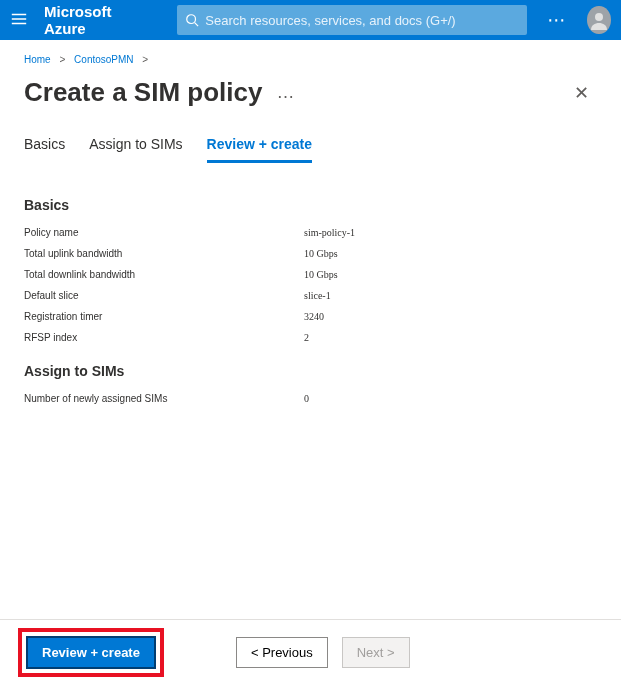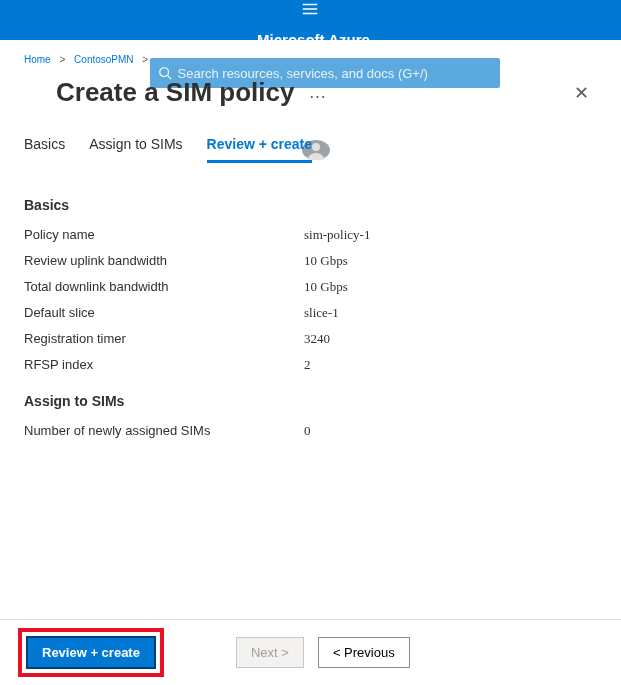--- a/index.html
+++ b/index.html
@@ -15,21 +15,20 @@
   }
   
   .topbar {
     height: 40px;
     background: #0078d4;
     display: flex;
     align-items: center;
     padding: 0 10px;
     gap: 10px;
     color: #fff;
-    flex-direction: column;
   }
   .hamburger { width: 20px; cursor:pointer; }
   .brand { font-size: 15px; font-weight:600; margin-left: 6px; }
   .search-wrap {
     flex: 0 0 auto;
     width: 350px;
     margin-left: 28px;
   }
   .search-box {
     background: #5ba9df;
@@ -58,21 +57,21 @@
   .crumbs {
     padding: 14px 24px 6px;
     color: #0078d4;
     font-size: 10px;
   }
   .crumbs .crumb { cursor:pointer; }
   .crumbs .sep { color:#605e5c; margin:0 6px; }
   
   .title-row {
     padding: 6px 24px 0;
-    display:flex; align-items:center; justify-content:space-between;margin-left:32px;
+    display:flex; align-items:center; justify-content:space-between;
   }
   .title {
     font-size: 26px;
     font-weight: 600;
     color:#323130;
   }
   .title-dots { color:#605e5c; margin-left:14px; font-size:18px; cursor:pointer; }
   .close-x {
     font-size:18px; color:#605e5c; cursor:pointer;
     padding:4px 8px;
@@ -98,21 +97,21 @@
     overflow-y:auto;
   }
   .section-title {
     font-weight:700;
     font-size:14px;
     margin: 10px 0 14px;
   }
   .kv-row {
     display:flex;
     margin-bottom:10px;
-    font-size:13px;
+    font-size:10px;
   }
   .kv-row .k { width: 280px; color:#323130; }
   .kv-row .v { color:#323130;font-family:Liberation Serif, serif; }
   
   .footer {
     position:absolute;
     bottom:0; left:0; right:0;
     height:66px;
     border-top:1px solid #e1dfdd;
     display:flex;
@@ -201,21 +200,21 @@
 </div>
 
 <div class="content">
 
   <div class="section-title">Basics</div>
   <div class="kv-row">
     <div class="k">Policy name</div>
     <div class="v">sim-policy-1</div>
   </div>
   <div class="kv-row">
-    <div class="k">Review uplink bandwidth</div>
+    <div class="k">Total uplink bandwidth</div>
     <div class="v">10 Gbps</div>
   </div>
   <div class="kv-row">
     <div class="k">Total downlink bandwidth</div>
     <div class="v">10 Gbps</div>
   </div>
   <div class="kv-row">
     <div class="k">Default slice</div>
     <div class="v">slice-1</div>
   </div>
@@ -234,16 +233,16 @@
     <div class="k">Number of newly assigned SIMs</div>
     <div class="v">0</div>
   </div>
 </div>
 
 <div class="footer">
   <div class="highlight-wrap">
     <button class="btn-primary">Review + create</button>
   </div>
   <div style="display:flex; gap:14px;">
+    <button class="btn">&lt; Previous</button>
     <button class="btn disabled">Next &gt;</button>
-    <button class="btn">&lt; Previous</button>
   </div>
 </div>
 
 </body></html>

